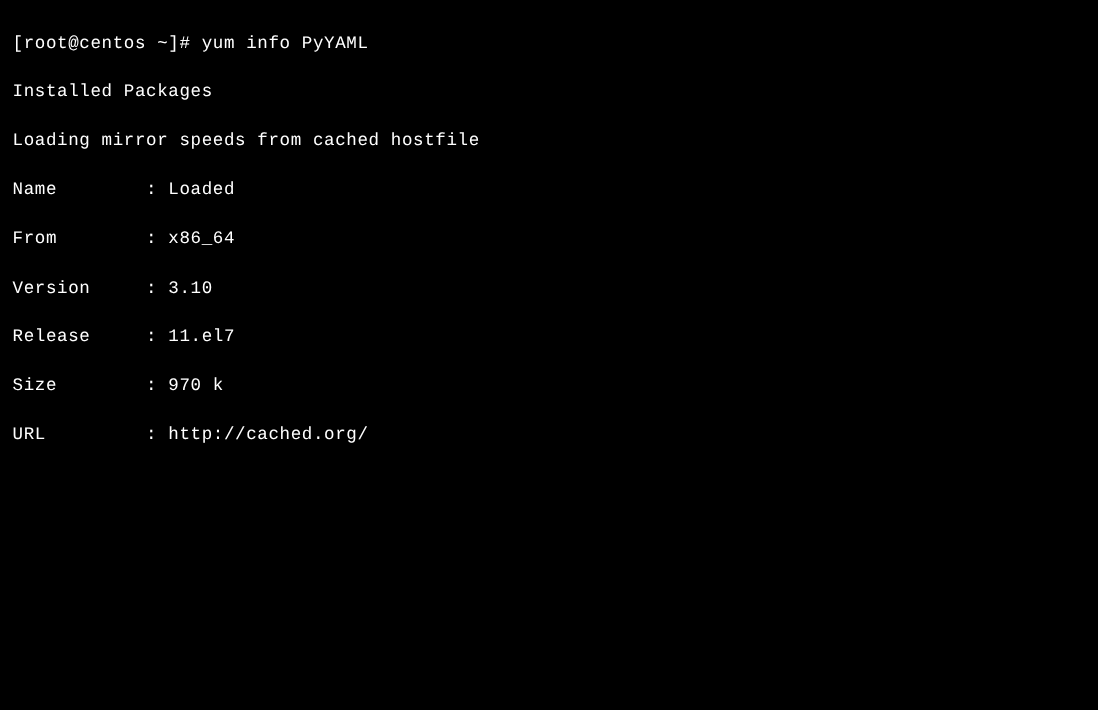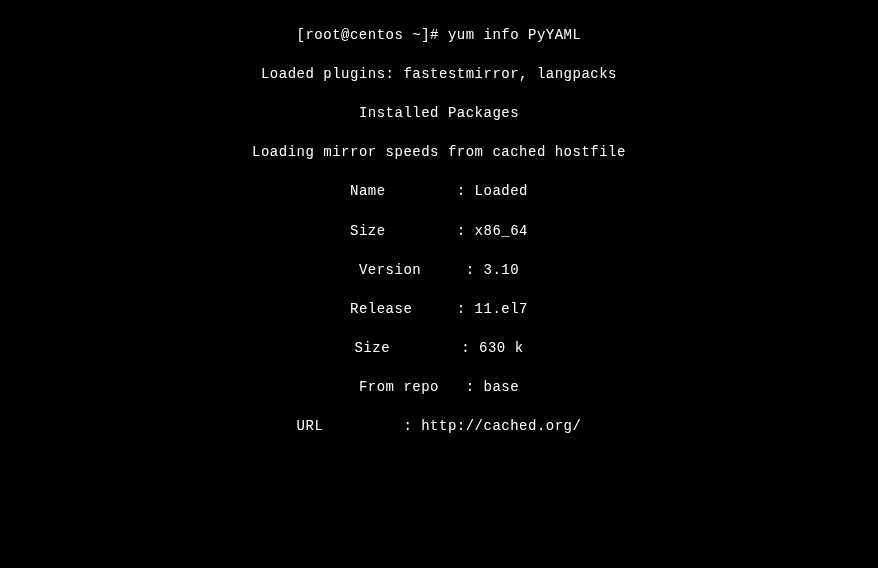--- a/index.html
+++ b/index.html
@@ -17,37 +17,34 @@
       width: 878px;
       height: 568px;
       overflow: hidden;
       letter-spacing: 0.5px;
     }
     .terminal {
       white-space: pre;
     }
     .line {
       display: block;
-      text-align: center;
     }
   </style>
 </head>
 <body>
 
 <div class="terminal">
 <span class="line"><span>[root@centos ~]#</span> <span>yum info PyYAML</span></span>
-<span class="line">Loaded plugins: fastestmirror, langpacks</span>
 <span class="line">Installed Packages</span>
 <span class="line">Loading mirror speeds from cached hostfile</span>
 <span class="line">Name        : Loaded</span>
-<span class="line">Size        : x86_64</span>
+<span class="line">From        : x86_64</span>
 <span class="line">Version     : 3.10</span>
 <span class="line">Release     : 11.el7</span>
-<span class="line">Size        : 630 k</span>
-<span class="line">From repo   : base</span>
+<span class="line">Size        : 970 k</span>
 <span class="line">URL         : http://cached.org/</span>
 
 
 
 
 
 
 
 
 

